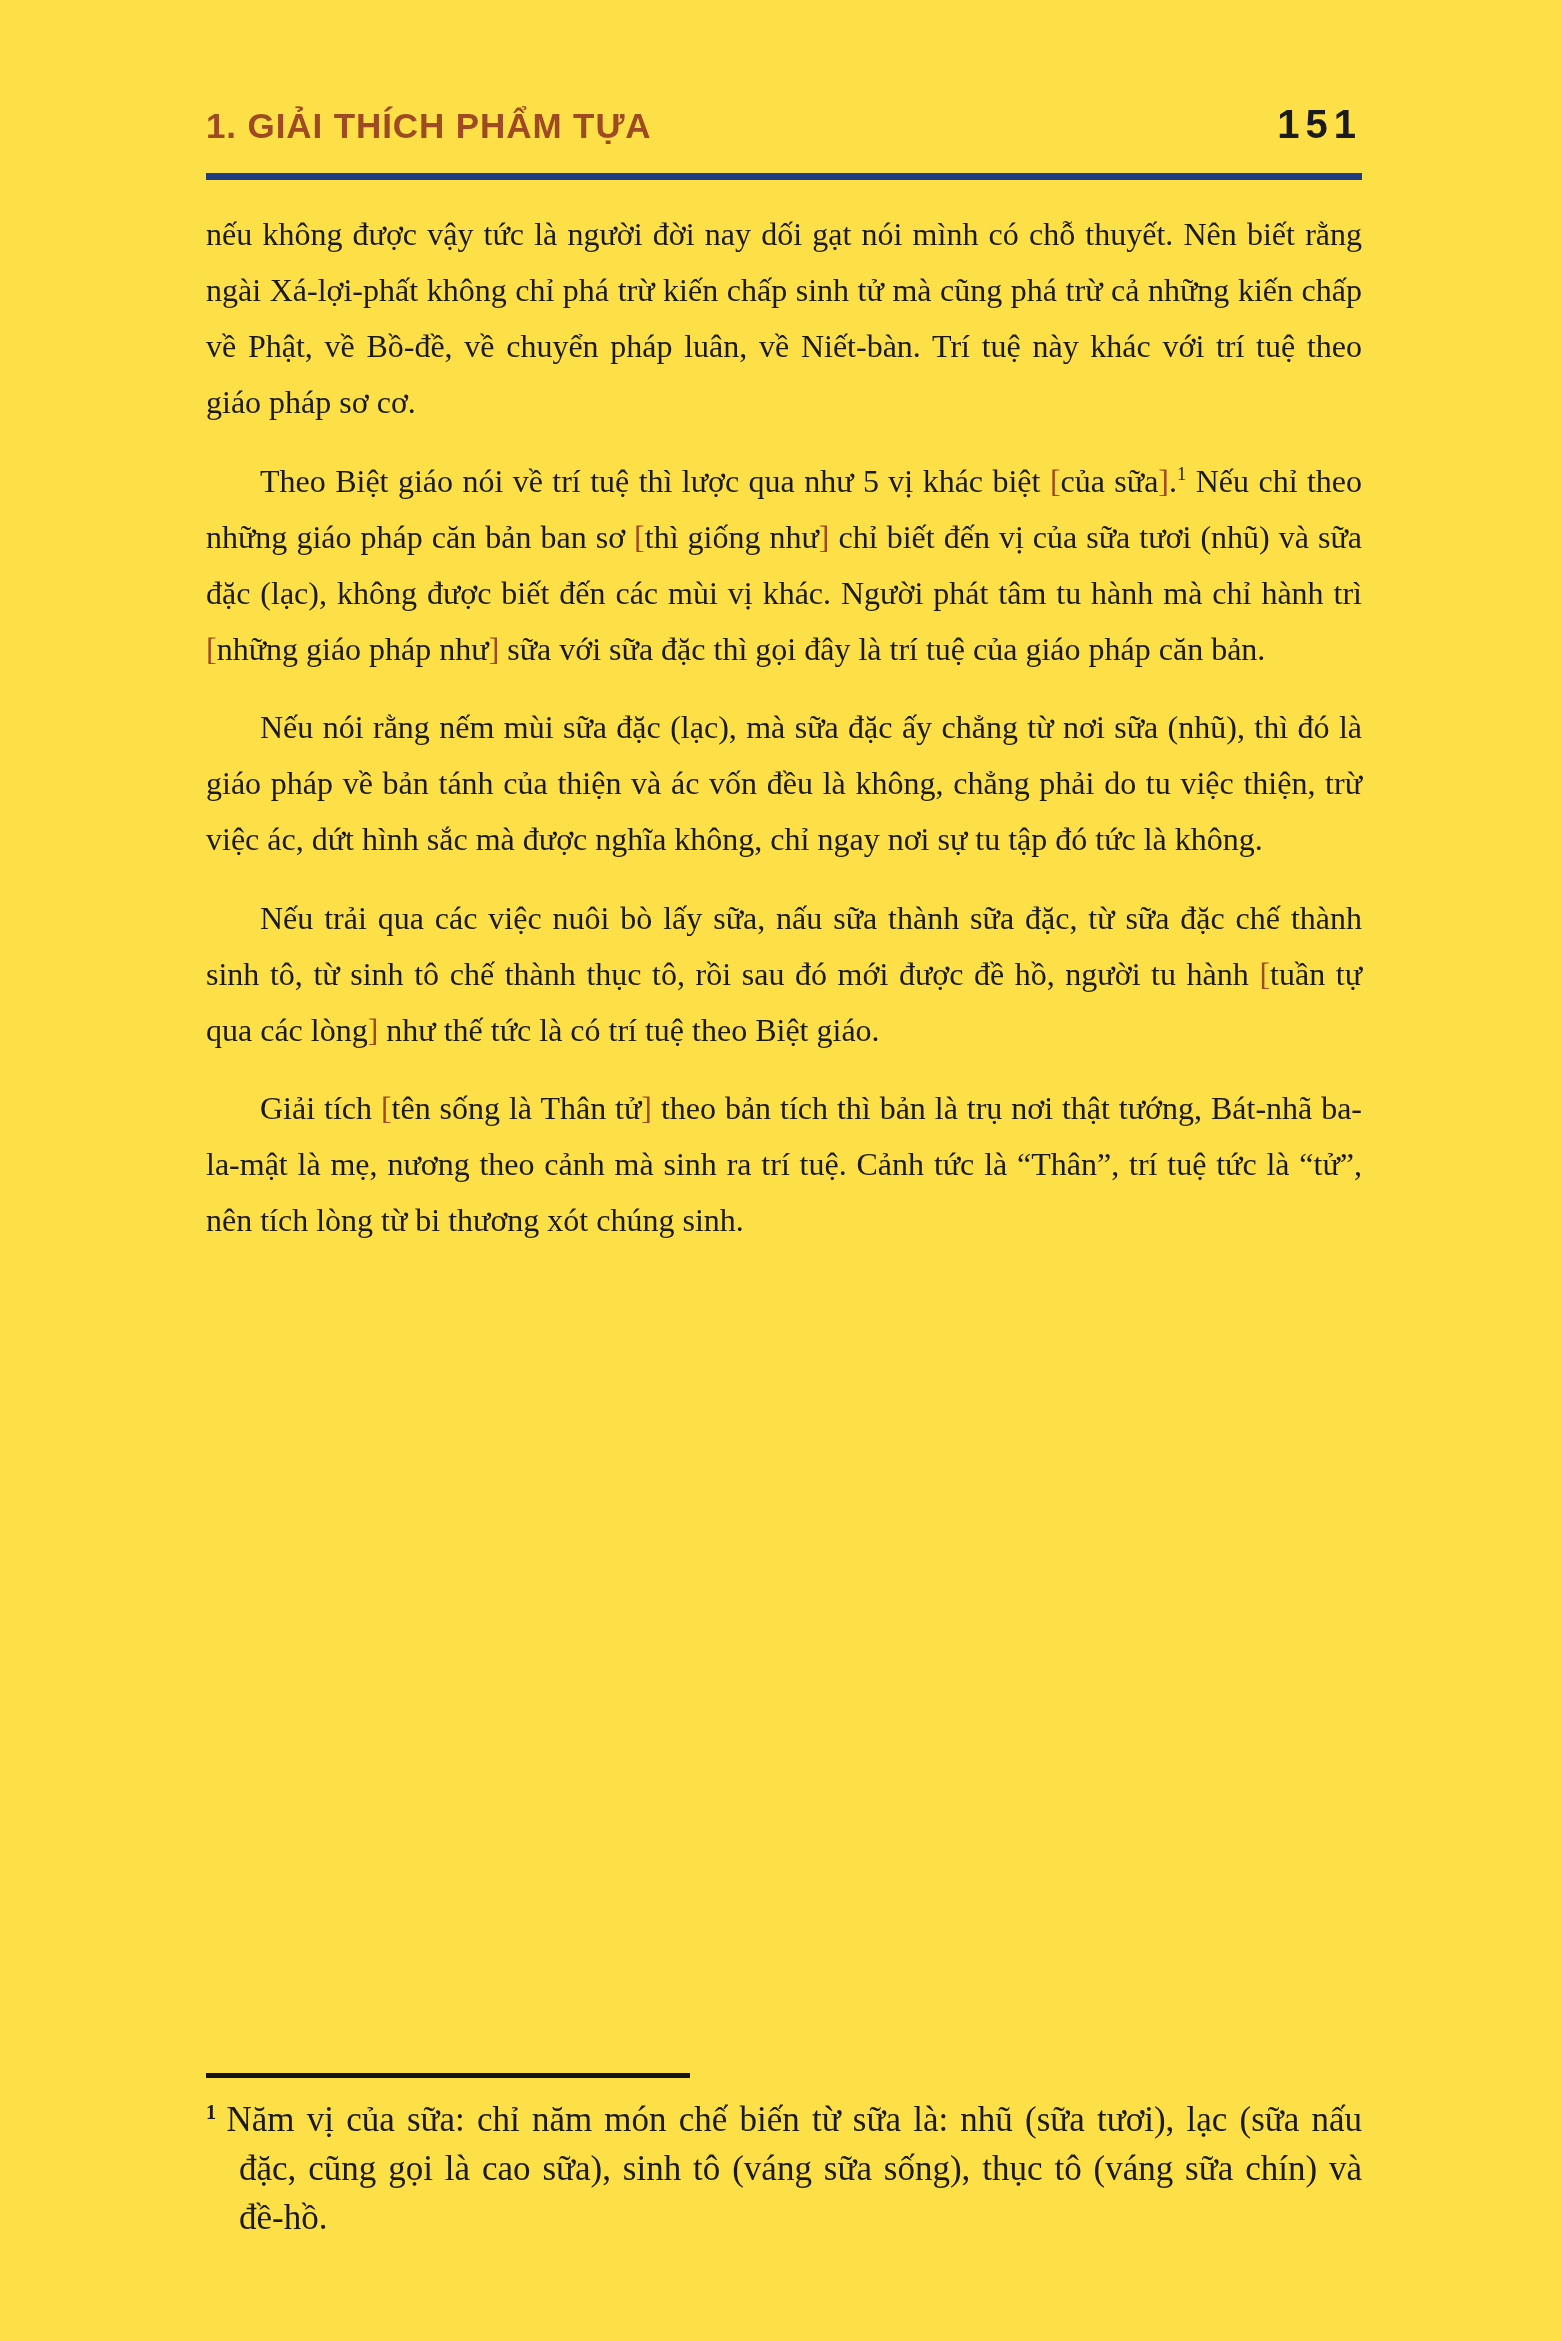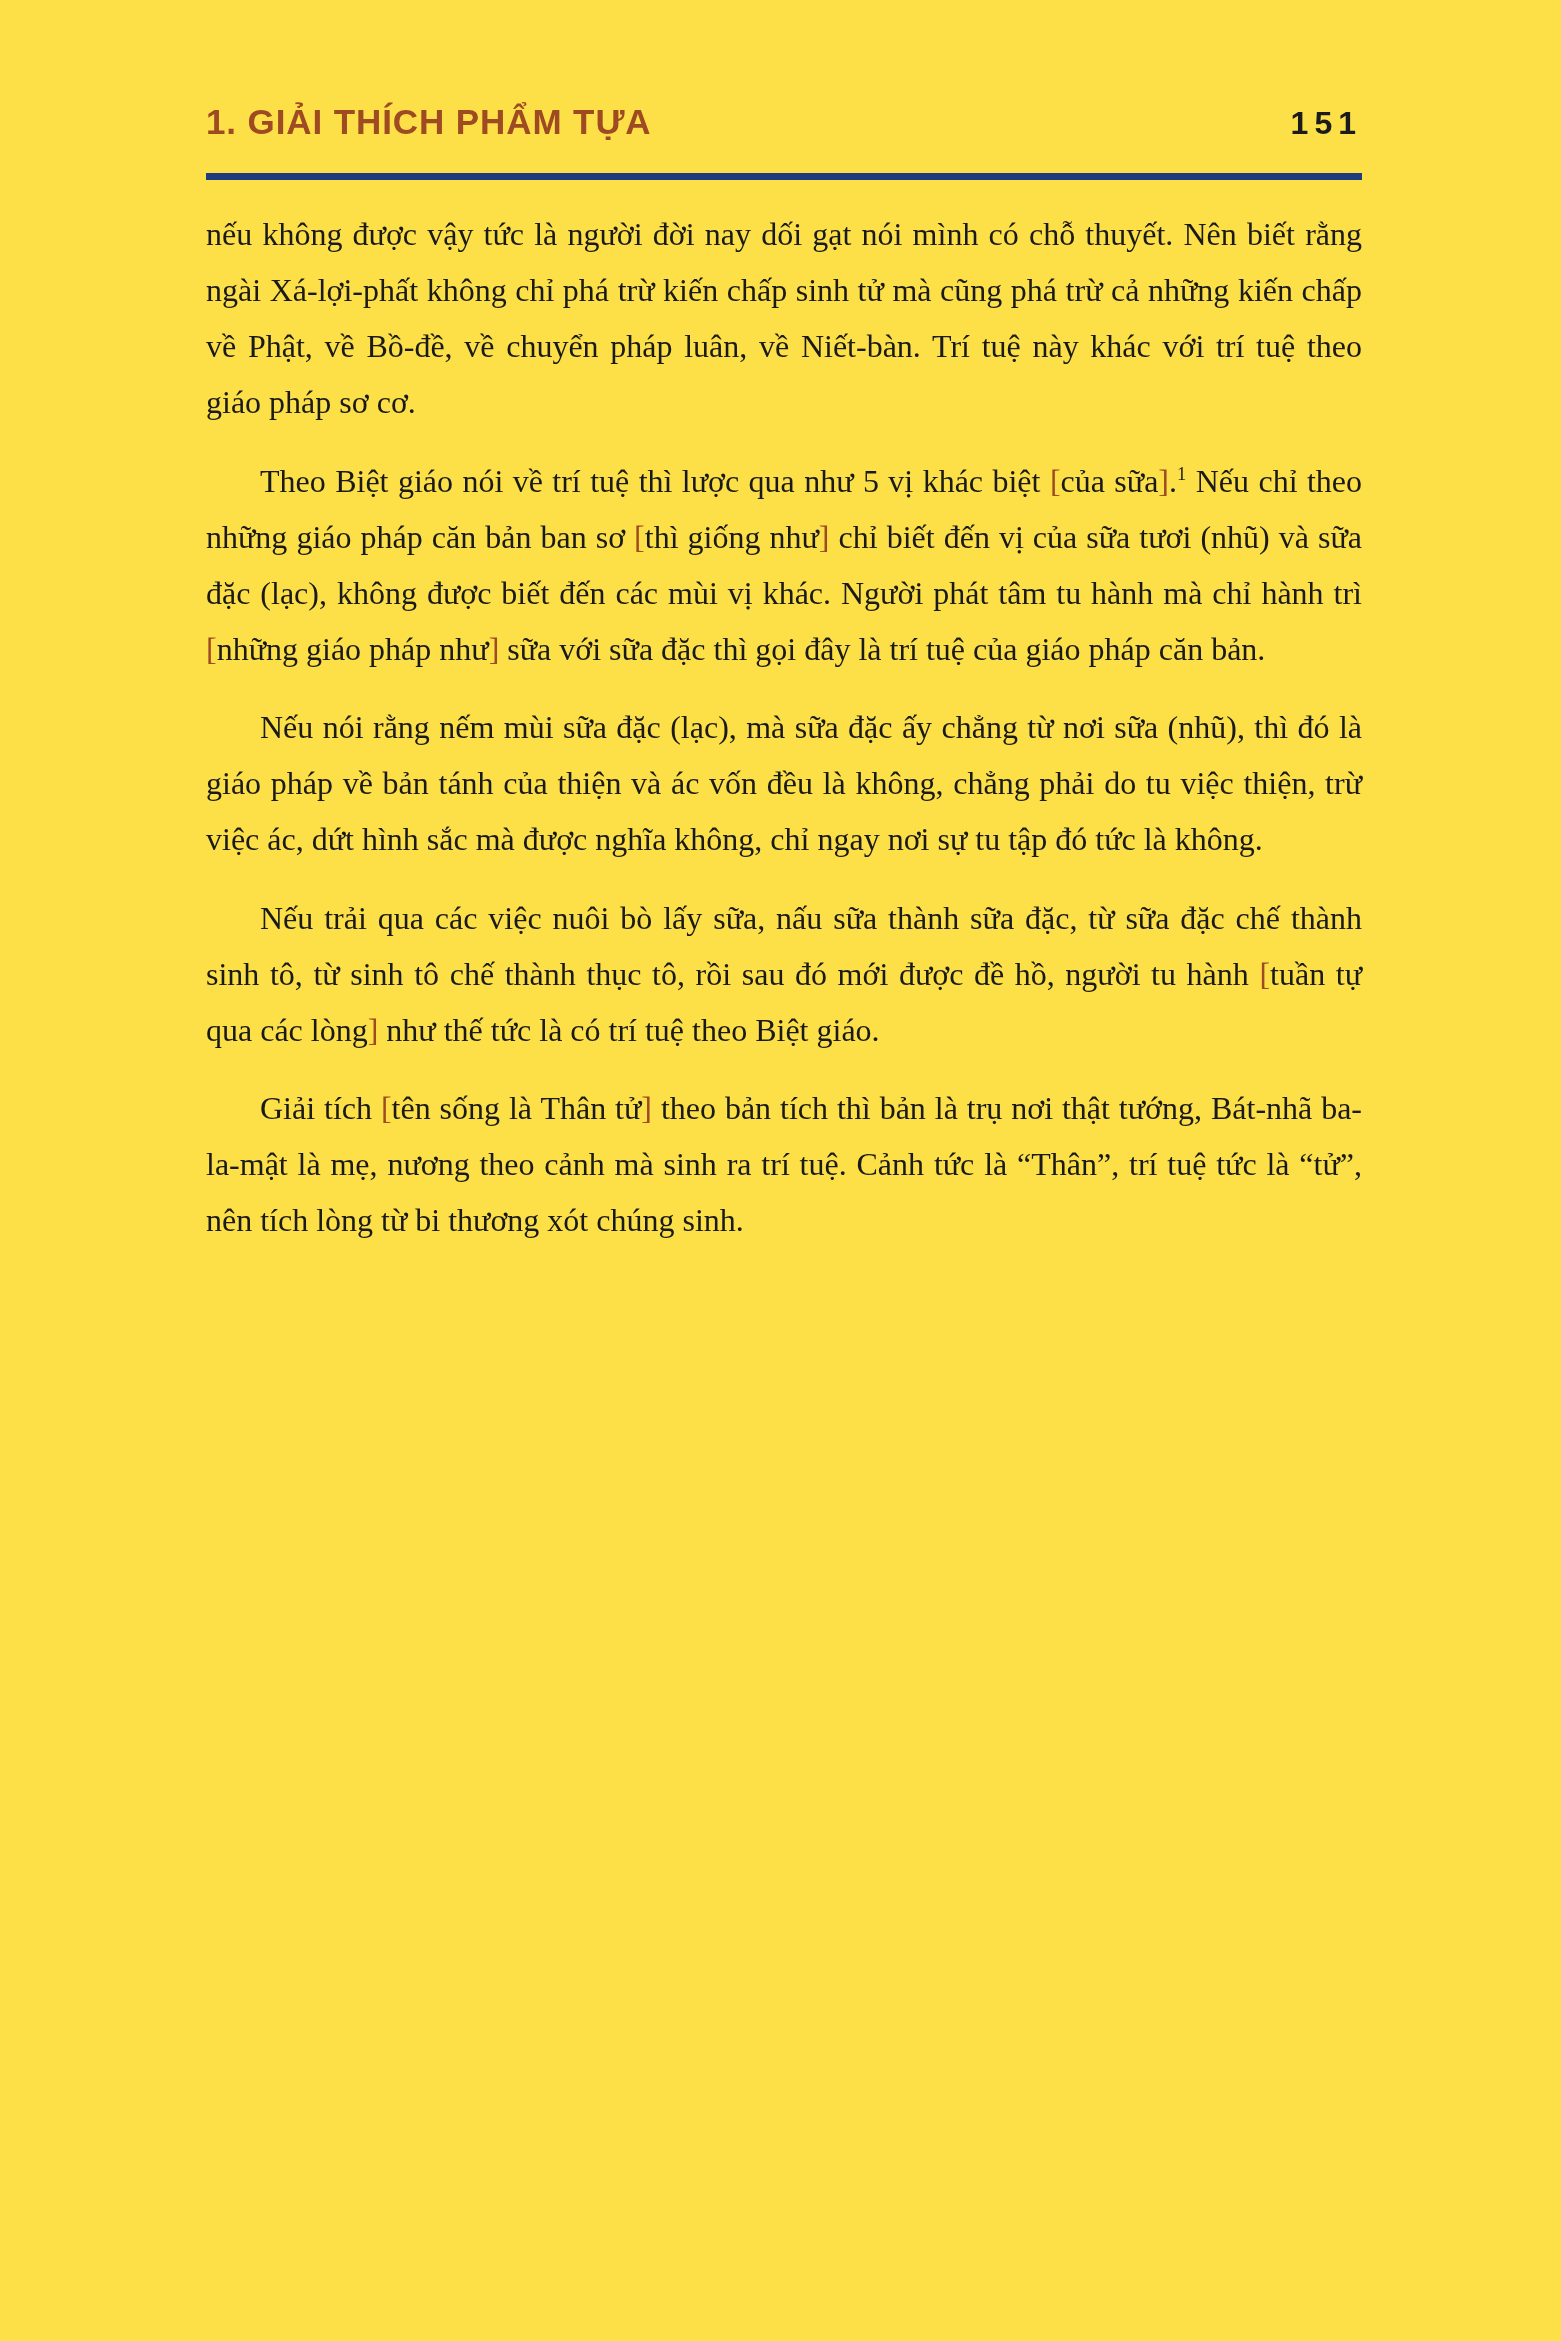--- a/index.html
+++ b/index.html
@@ -27,21 +27,21 @@
     font-family: "Liberation Sans", sans-serif;
     font-weight: bold;
     font-size: 35px;
     letter-spacing: 0.9px;
     color: var(--accent, #9E4A22);
     white-space: nowrap;
   }
   .page-number {
     font-family: "Liberation Sans", sans-serif;
     font-weight: bold;
-    font-size: 32px;
+    font-size: 40px;
     letter-spacing: 6px;
     color: #1b1b1b;
   }
   .head-rule {
     position: absolute;
     left: 206px; top: 173px;
     width: 1156px; height: 7px;
     background: var(--rule, #1F3D7E);
   }
   .body-text {
@@ -102,15 +102,21 @@
   <div class="head-rule"></div>
 
   <main class="body-text">
     <p class="para no-indent"><span>nếu không được vậy tức là người đời nay dối gạt nói mình có chỗ thuyết. Nên biết rằng ngài Xá-lợi-phất không chỉ phá trừ kiến chấp sinh tử mà cũng phá trừ cả những kiến chấp về Phật, về Bồ-đề, về chuyển pháp luân, về Niết-bàn. Trí tuệ này khác với trí tuệ theo giáo pháp sơ cơ.</span></p>
     <p class="para"><span>Theo Biệt giáo nói về trí tuệ thì lược qua như 5 vị khác biệt </span><span class="bracket">[</span><span>của sữa</span><span class="bracket">]</span><span>.</span><span class="sup">1</span><span> Nếu chỉ theo những giáo pháp căn bản ban sơ </span><span class="bracket">[</span><span>thì giống như</span><span class="bracket">]</span><span> chỉ biết đến vị của sữa tươi (nhũ) và sữa đặc (lạc), không được biết đến các mùi vị khác. Người phát tâm tu hành mà chỉ hành trì </span><span class="bracket">[</span><span>những giáo pháp như</span><span class="bracket">]</span><span> sữa với sữa đặc thì gọi đây là trí tuệ của giáo pháp căn bản.</span></p>
     <p class="para"><span>Nếu nói rằng nếm mùi sữa đặc (lạc), mà sữa đặc ấy chẳng từ nơi sữa (nhũ), thì đó là giáo pháp về bản tánh của thiện và ác vốn đều là không, chẳng phải do tu việc thiện, trừ việc ác, dứt hình sắc mà được nghĩa không, chỉ ngay nơi sự tu tập đó tức là không.</span></p>
     <p class="para"><span>Nếu trải qua các việc nuôi bò lấy sữa, nấu sữa thành sữa đặc, từ sữa đặc chế thành sinh tô, từ sinh tô chế thành thục tô, rồi sau đó mới được đề hồ, người tu hành </span><span class="bracket">[</span><span>tuần tự qua các lòng</span><span class="bracket">]</span><span> như thế tức là có trí tuệ theo Biệt giáo.</span></p>
     <p class="para"><span>Giải tích </span><span class="bracket">[</span><span>tên sống là Thân tử</span><span class="bracket">]</span><span> theo bản tích thì bản là trụ nơi thật tướng, Bát-nhã ba-la-mật là mẹ, nương theo cảnh mà sinh ra trí tuệ. Cảnh tức là “Thân”, trí tuệ tức là “tử”, nên tích lòng từ bi thương xót chúng sinh.</span></p>
   </main>
 
+  <footer class="footnote">
+    <div class="fn-rule"></div>
+    <p class="fn-text">
+      <span class="fn-marker">1</span><span>Năm vị của sữa: chỉ năm món chế biến từ sữa là: nhũ (sữa tươi), lạc (sữa nấu đặc, cũng gọi là cao sữa), sinh tô (váng sữa sống), thục tô (váng sữa chín) và đề-hồ.</span>
+    </p>
+  </footer>
 
 </div>
 
 
 </body></html>

